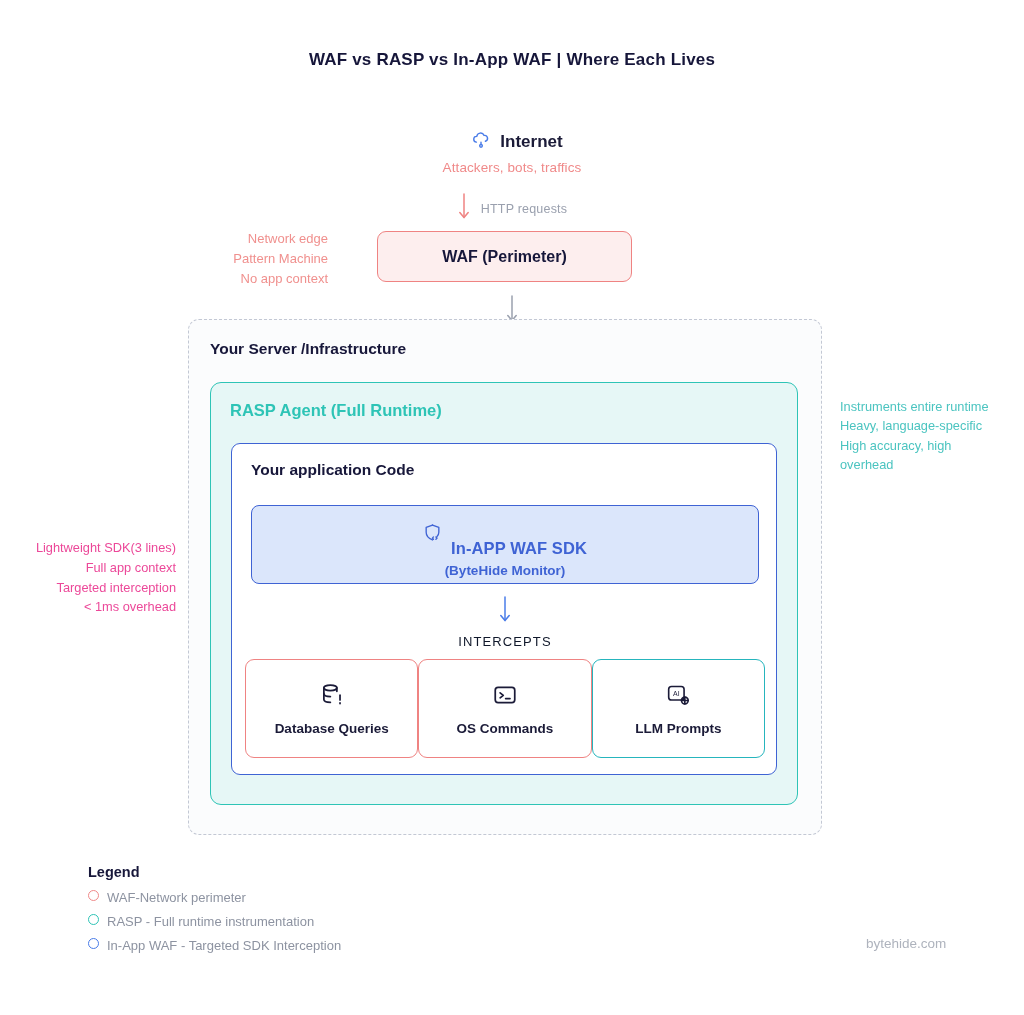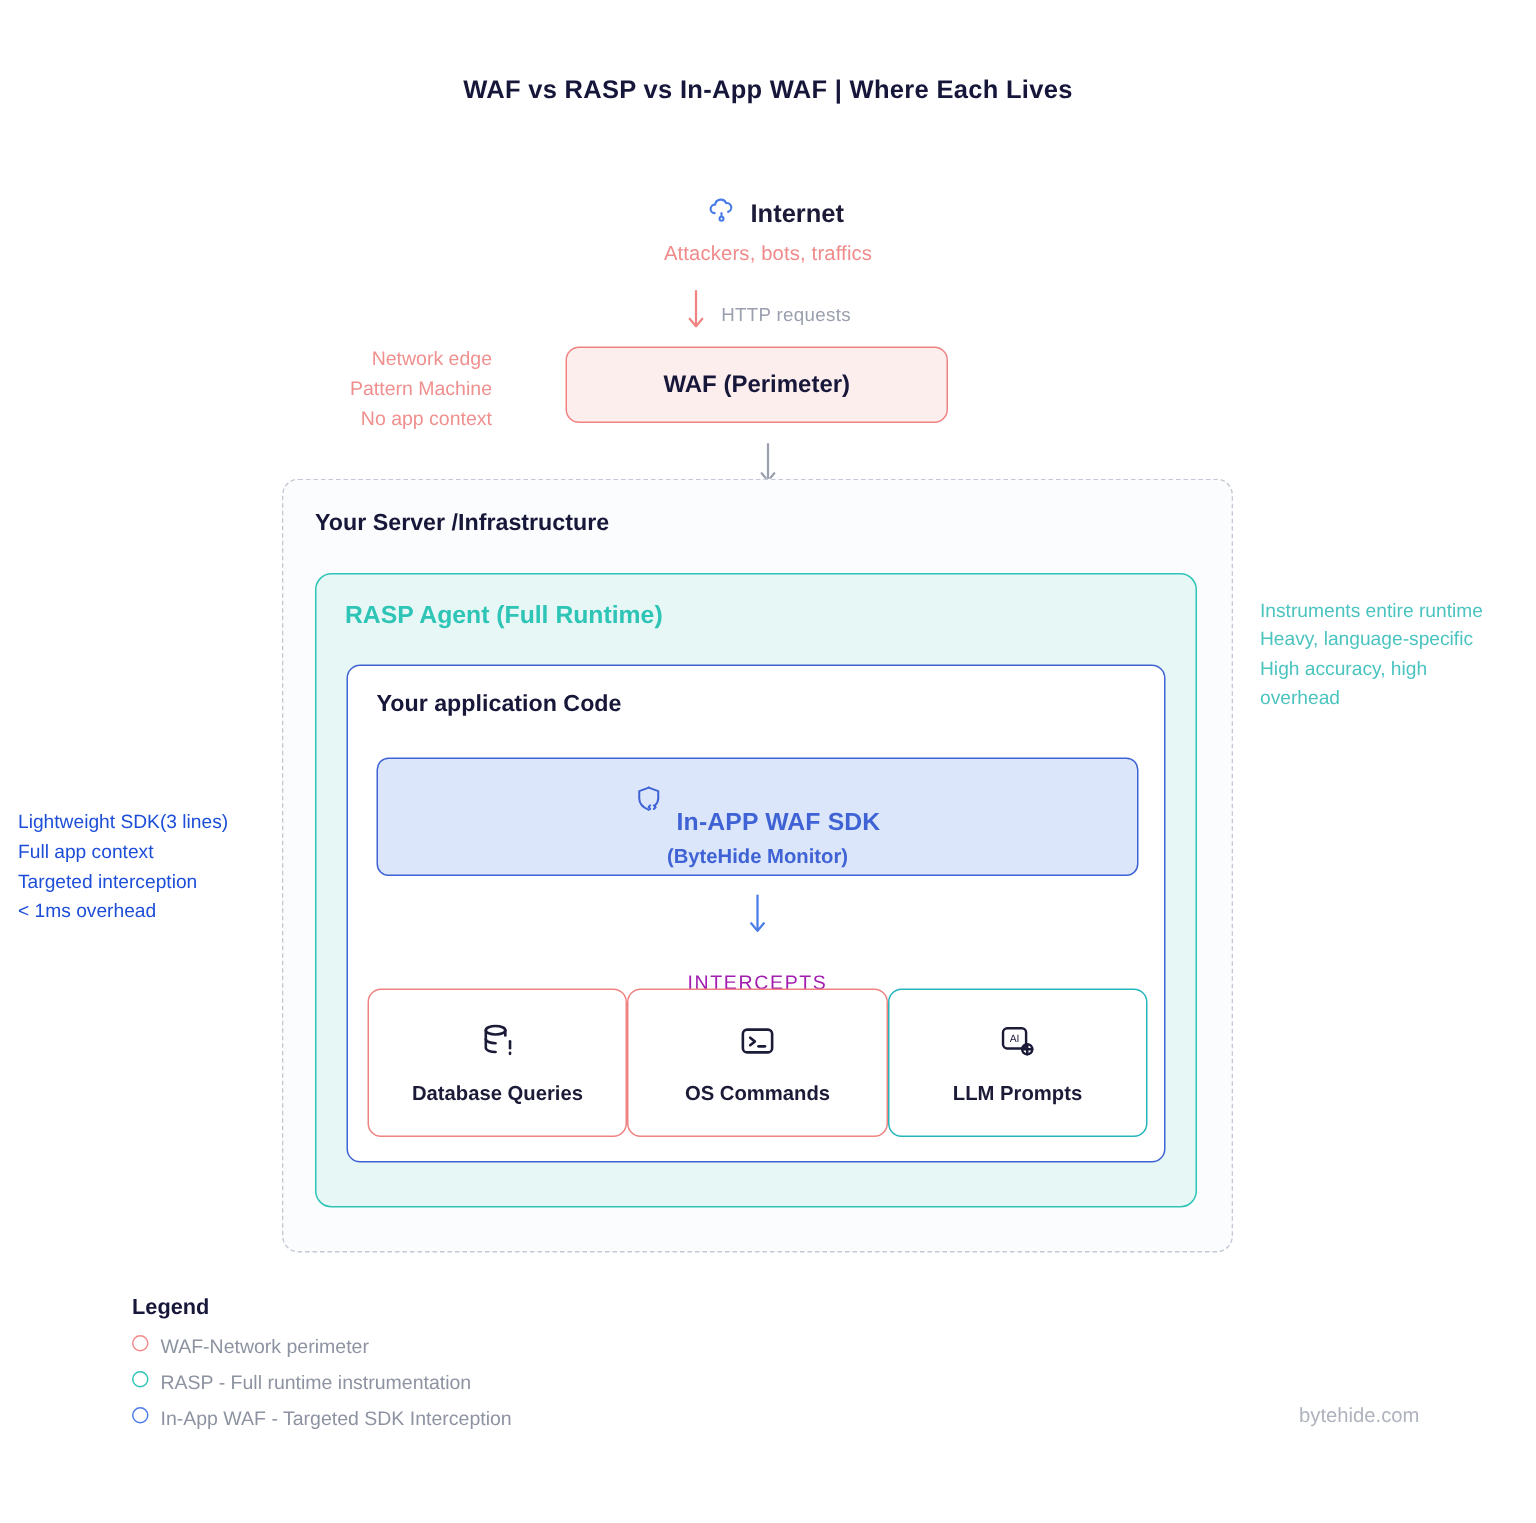--- a/index.html
+++ b/index.html
@@ -221,23 +221,23 @@
 
   
   .intercepts {
     position: absolute;
     top: 152px;
     left: 0;
     width: 546px;
     text-align: center;
   }
   .intercepts-label {
-    margin-top: 16px;
+    margin-top: 4px;
     font-size: 13px;
-    color: #a21caf;
+    color: #0f172a;
     letter-spacing: 1.1px;
   }
 
   
   .targets {
     position: absolute;
     top: 215px;
     left: 13px;
     width: 520px;
     display: flex;
@@ -260,26 +260,26 @@
   .target-label {
     font-size: 13.5px;
     font-weight: 600;
     color: #1b1b38;
   }
 
   
   .sdk-note {
     position: absolute;
     top: 538px;
-    left: 12px;
+    left: 0px;
     width: 176px;
-    text-align: left;
+    text-align: right;
     font-size: 12.8px;
     line-height: 1.55;
-    color: #1d4ed8;
+    color: #ec4899;
   }
 
   
   .legend {
     position: absolute;
     top: 864px;
     left: 88px;
   }
   .legend-title {
     font-size: 14.5px;

